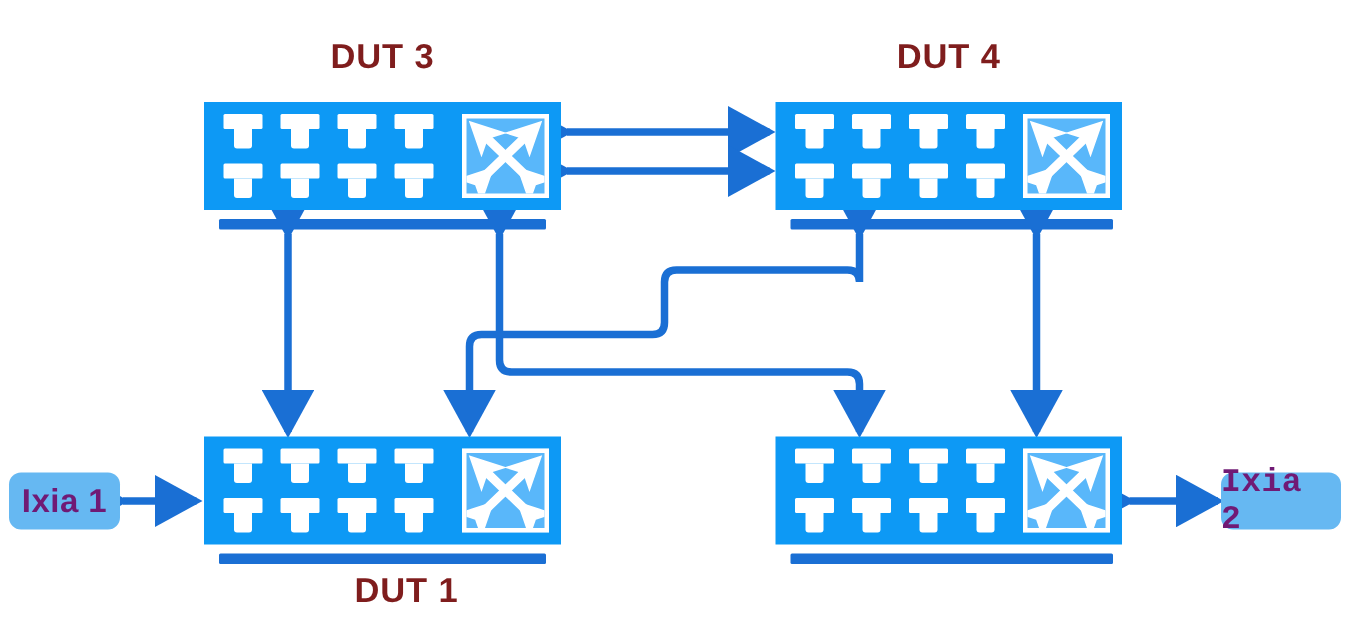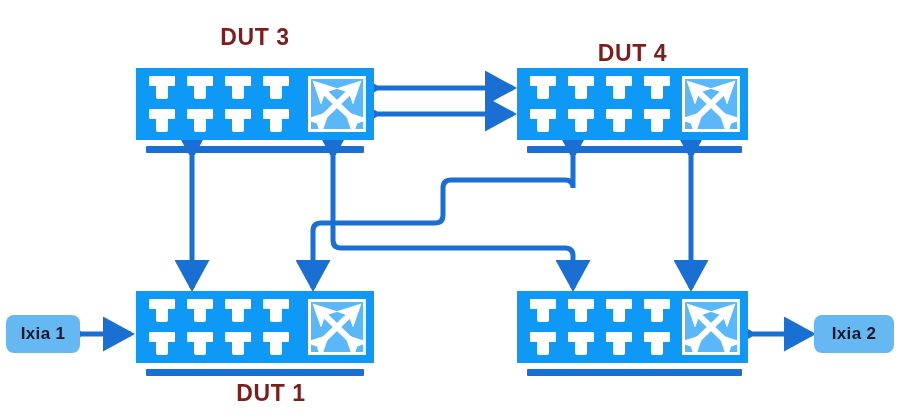--- a/index.html
+++ b/index.html
@@ -18,22 +18,22 @@
 
   .xbox{position:absolute;right:8px;top:8px;bottom:8px;width:58px;
         background:#59b7fa;border:3px solid #ffffff;box-sizing:border-box;}
   .xbox svg{position:absolute;inset:0;width:100%;height:100%;}
 
   .basebar{position:absolute;background:#1a6fd4;height:7px;border-radius:1px;}
 
   .dutlabel{position:absolute;font-weight:bold;font-size:23px;color:#7f1d1d;
             letter-spacing:.6px;text-align:center;white-space:nowrap;}
 
-  .ixia{position:absolute;background:#66b8f2;border-radius:8px;color:#0f172a;
-        font-weight:bold;font-size:17px;display:flex;align-items:center;
+  .ixia{position:absolute;background:#66b8f2;border-radius:8px;color:#701a75;
+        font-weight:bold;font-size:22px;display:flex;align-items:center;
         justify-content:center;letter-spacing:.3px;}
 </style>
 </head>
 <body>
 
 <div id="stage">
 
   <svg id="wires" viewBox="0 0 900 420">
     <defs>
       <marker id="ah" markerWidth="7" markerHeight="7" refX="5.6" refY="3.5" orient="auto" markerUnits="strokeWidth">
@@ -87,21 +87,21 @@
             <marker id="w1" markerWidth="4" markerHeight="4" refX="2" refY="2" orient="auto" markerUnits="strokeWidth">
               <path d="M0,2 L4,0 L3,2 L4,4 z" fill="#ffffff"></path>
             </marker>
           </defs>
         </svg>
       </div>
     </div>
   </div>
   <div class="basebar" style="left:146px;top:146px;width:218px;"></div>
 
-  <div class="dutlabel" style="left:517px;top:24px;width:231px;margin-top:16px;">DUT 4</div>
+  <div class="dutlabel" style="left:517px;top:24px;width:231px;">DUT 4</div>
   <div class="dut" style="left:517px;top:68px;width:231px;height:72px;">
     <div class="dut-inner">
       <div class="ports">
         <span class="port"></span>
         <span class="port"></span>
         <span class="port"></span>
         <span class="port"></span>
         <span class="port"></span>
         <span class="port"></span>
         <span class="port"></span>
@@ -163,15 +163,15 @@
             <path d="M42,10 L10,42" marker-start="url(#w1)" marker-end="url(#w1)"></path>
           </g>
         </svg>
       </div>
     </div>
   </div>
   <div class="basebar" style="left:527px;top:369px;width:215px;"></div>
 
   <div class="ixia" style="left:6px;top:315px;width:74px;height:38px;">Ixia 1</div>
 
-  <div class="ixia" style="left:814px;top:315px;width:80px;height:38px;">Ixia 2</div>
+  <div class="ixia" style="left:814px;top:315px;width:80px;height:38px;font-family:Liberation Mono, monospace;">Ixia 2</div>
 
 </div>
 
 </body></html>

